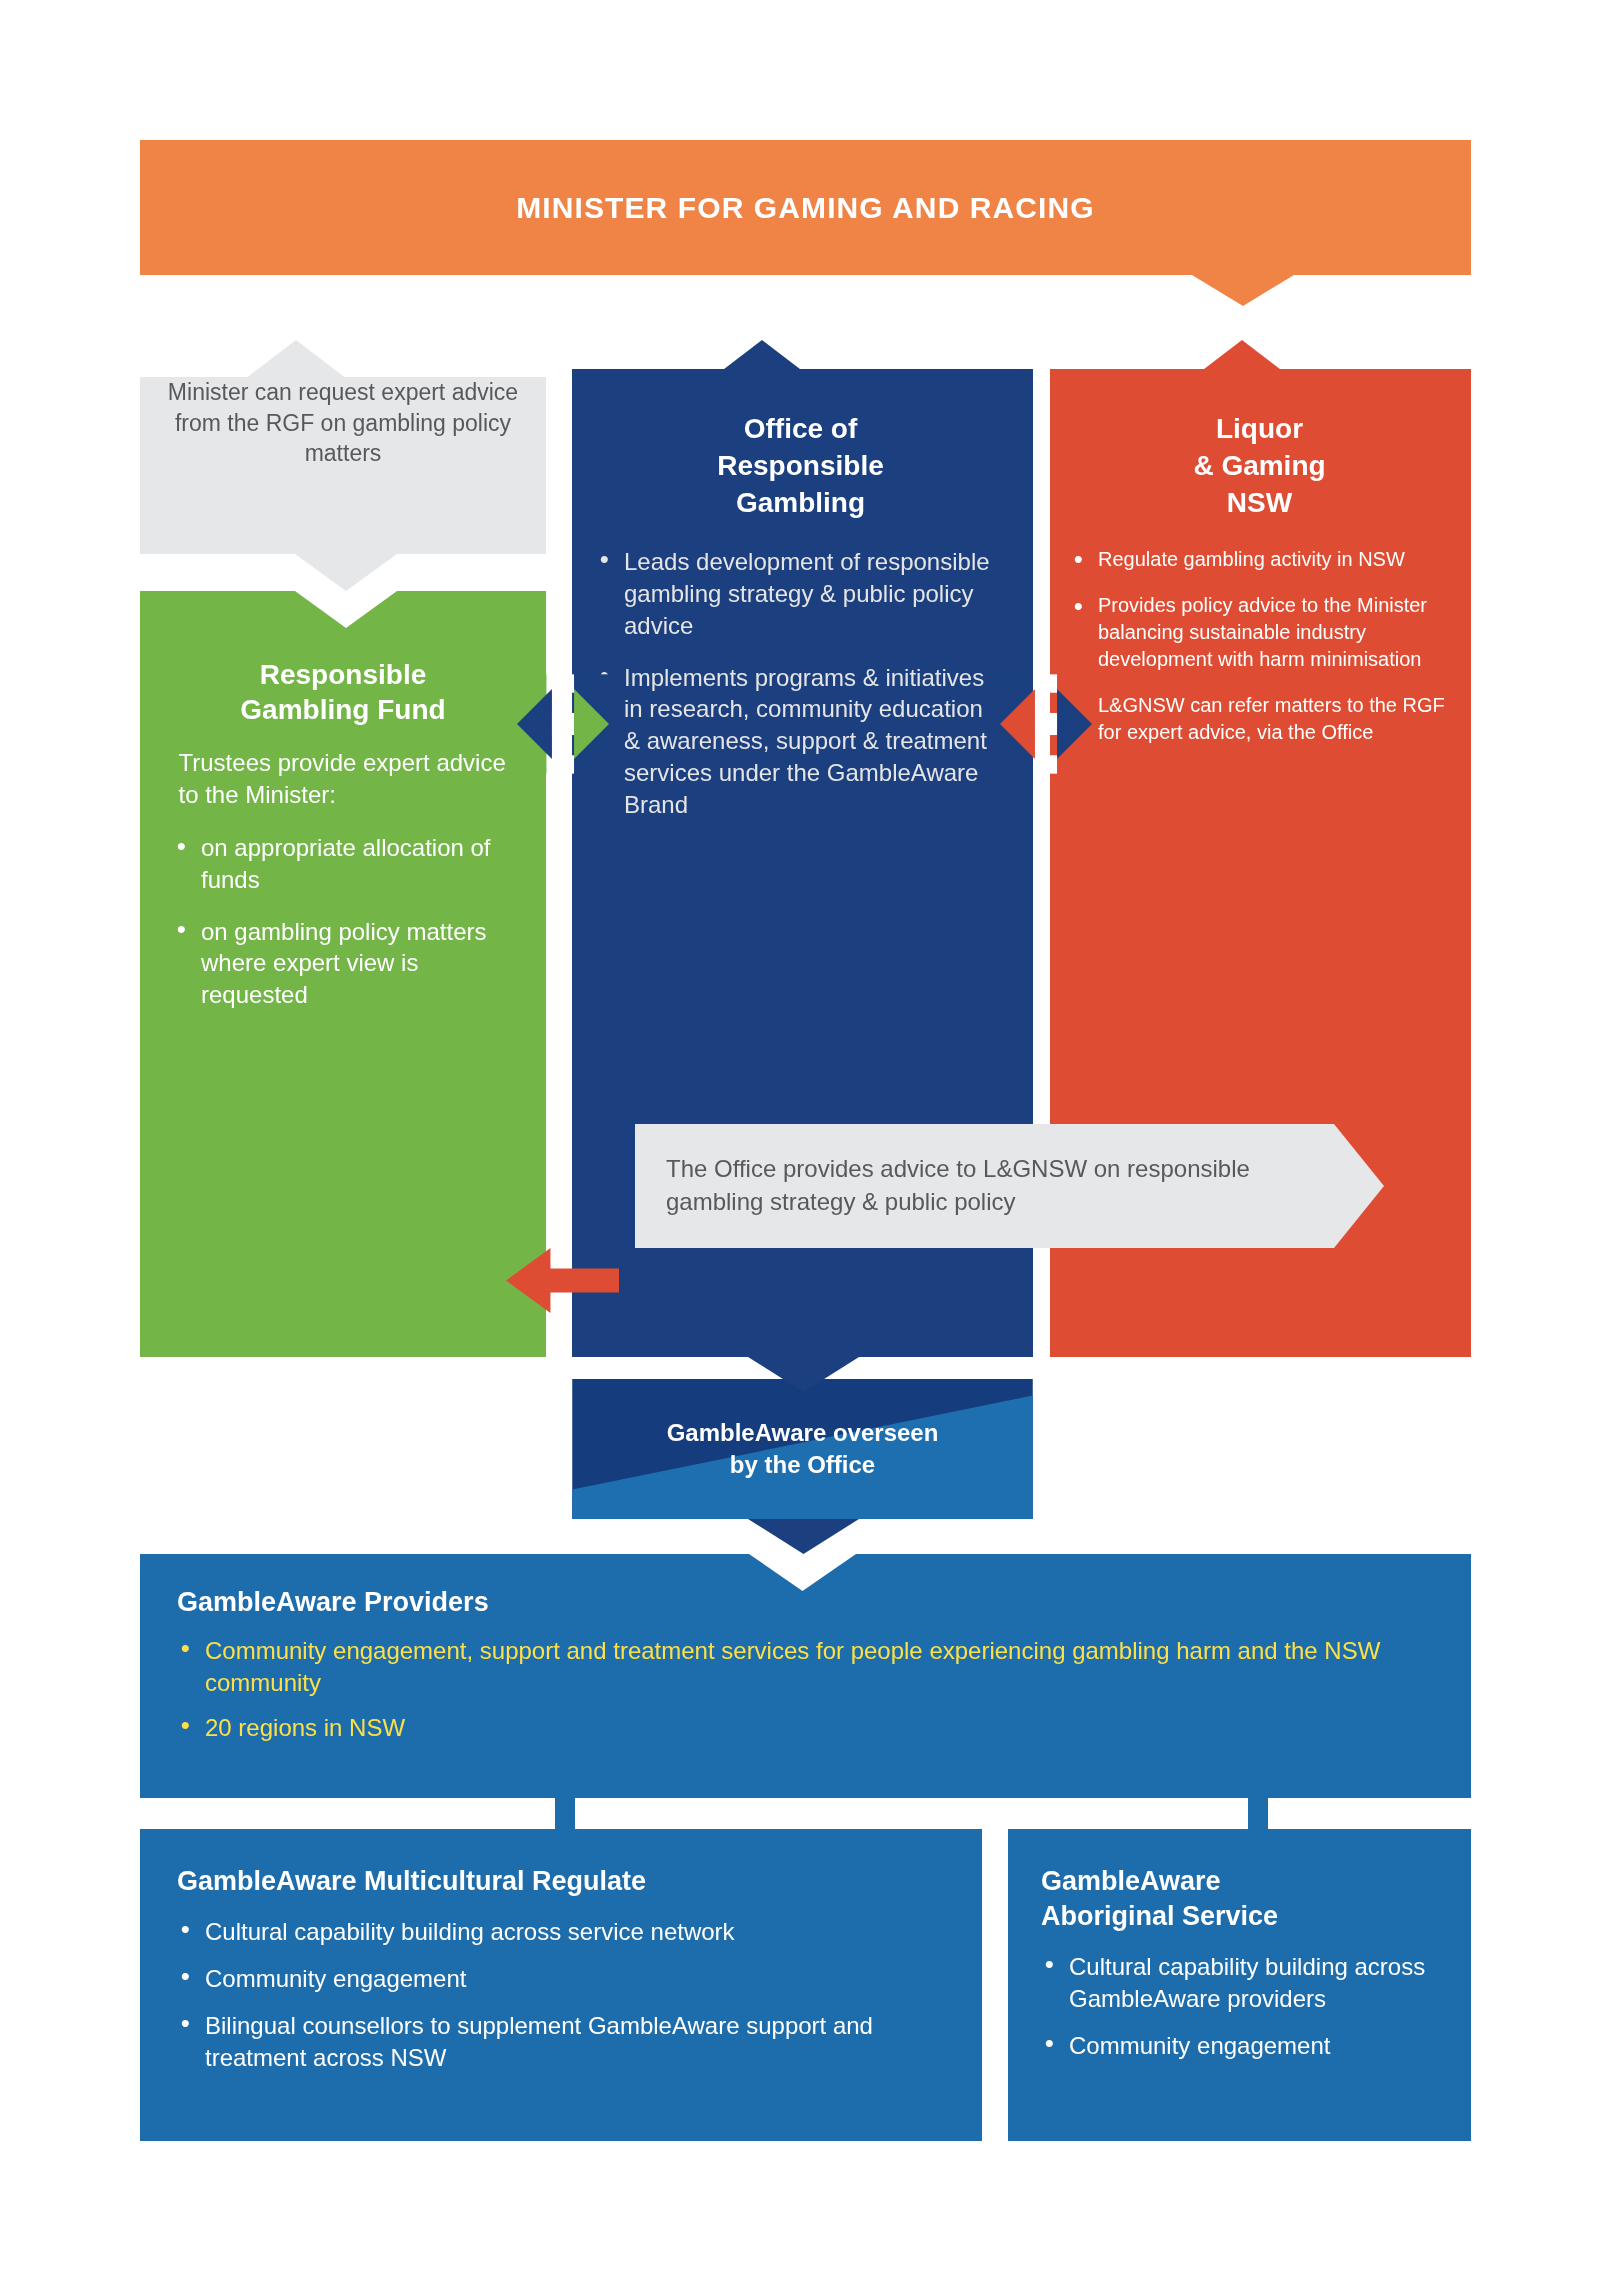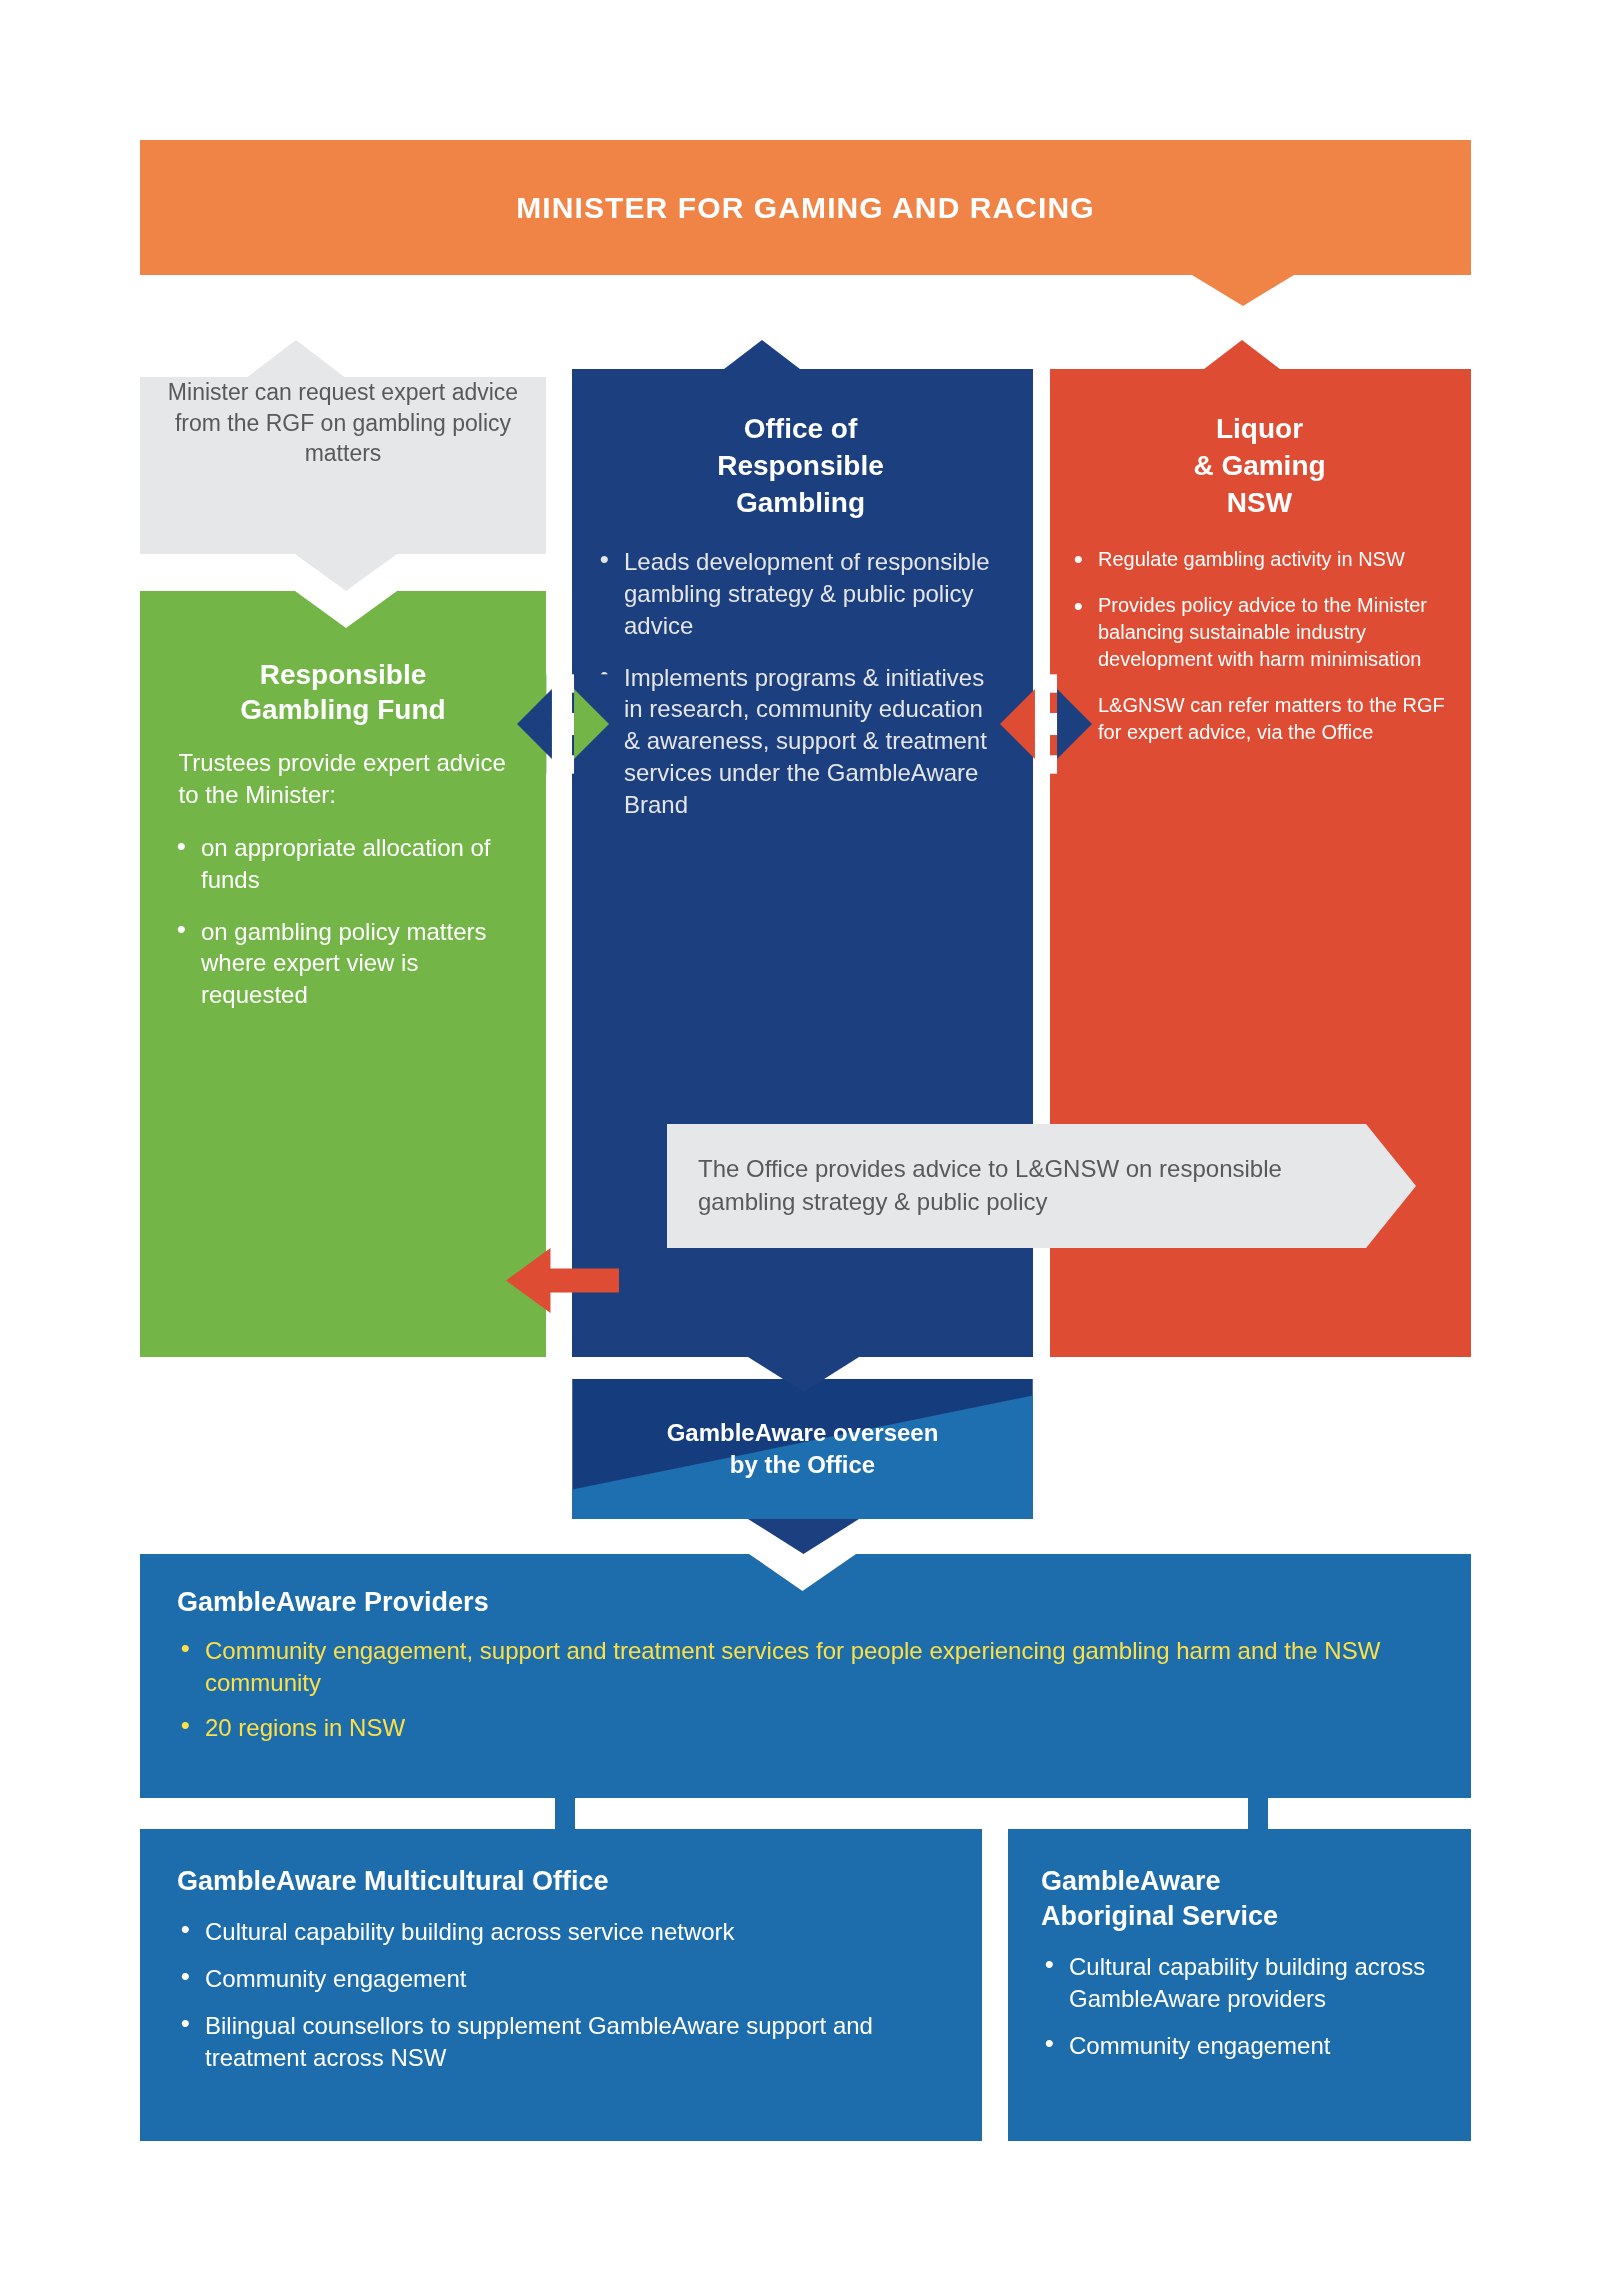--- a/index.html
+++ b/index.html
@@ -202,21 +202,20 @@
   
   #advice-arrow {
     left: 635px;
     top: 1124px;
     width: 749px;
     height: 124px;
     background: #e6e7e8;
     clip-path: polygon(0 0, calc(100% - 50px) 0, 100% 50%, calc(100% - 50px) 100%, 0 100%);
     display: flex;
     align-items: center;
-    margin-left: 32px;
   }
   #advice-arrow .txt {
     color: #58595b;
     font-size: 24px;
     line-height: 1.36;
     padding-left: 31px;
     padding-right: 65px;
   }
 
   
@@ -466,21 +465,21 @@
       </div>
     </div>
   </div>
   <div class="abs" id="prov-notch"></div>
 
   <div class="abs stem" id="stem-left"></div>
   <div class="abs stem" id="stem-right"></div>
 
   <div class="abs" id="multicultural-box">
     <div class="inner">
-      <div class="box-title-child">GambleAware Multicultural Office</div>
+      <div class="box-title-child">GambleAware Multicultural Regulate</div>
       <div class="body-child">
         <ul class="bullets">
           <li>Cultural capability building across service network</li>
           <li>Community engagement</li>
           <li>Bilingual counsellors to supplement GambleAware support and treatment across NSW</li>
         </ul>
       </div>
     </div>
   </div>
 

